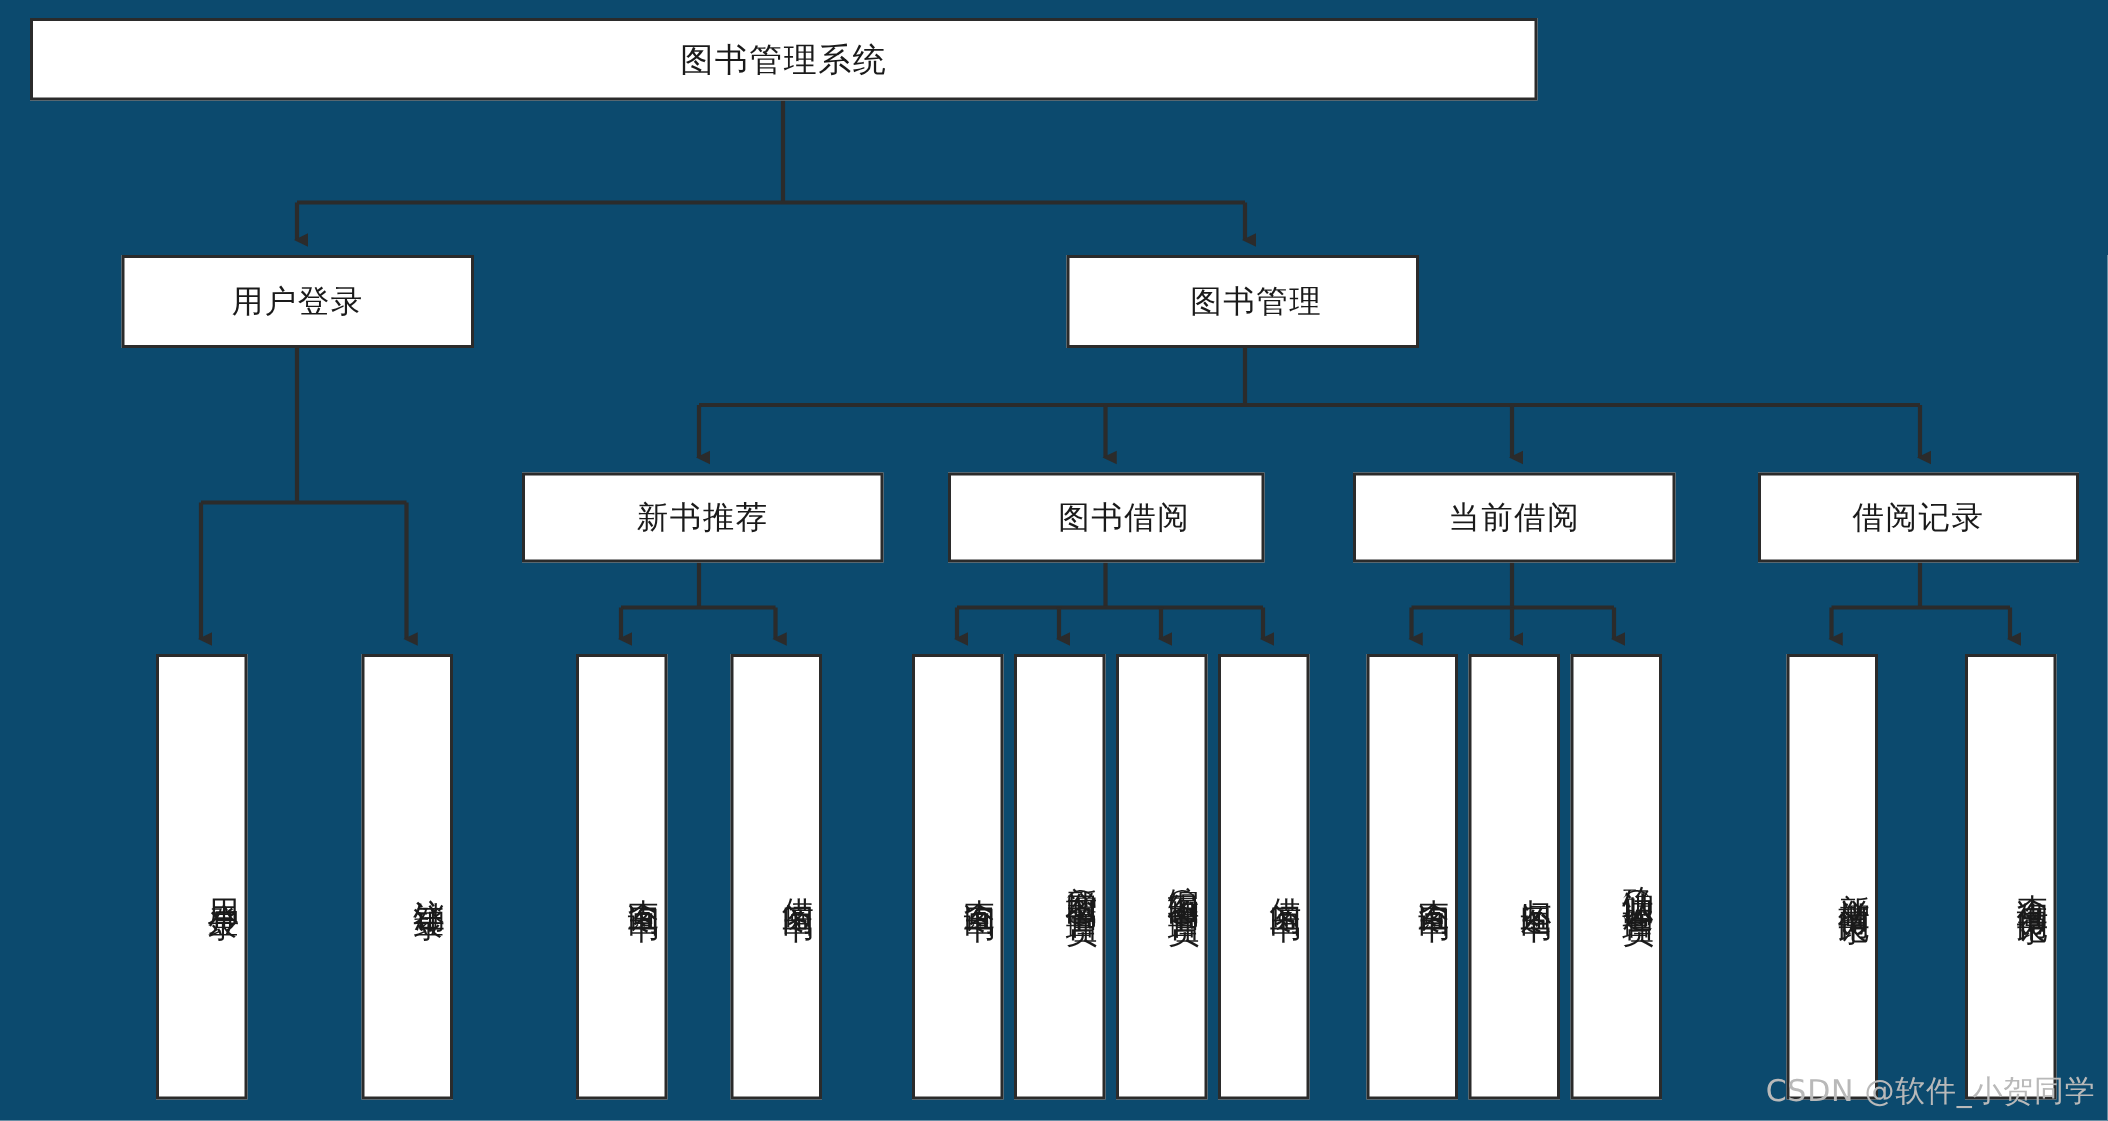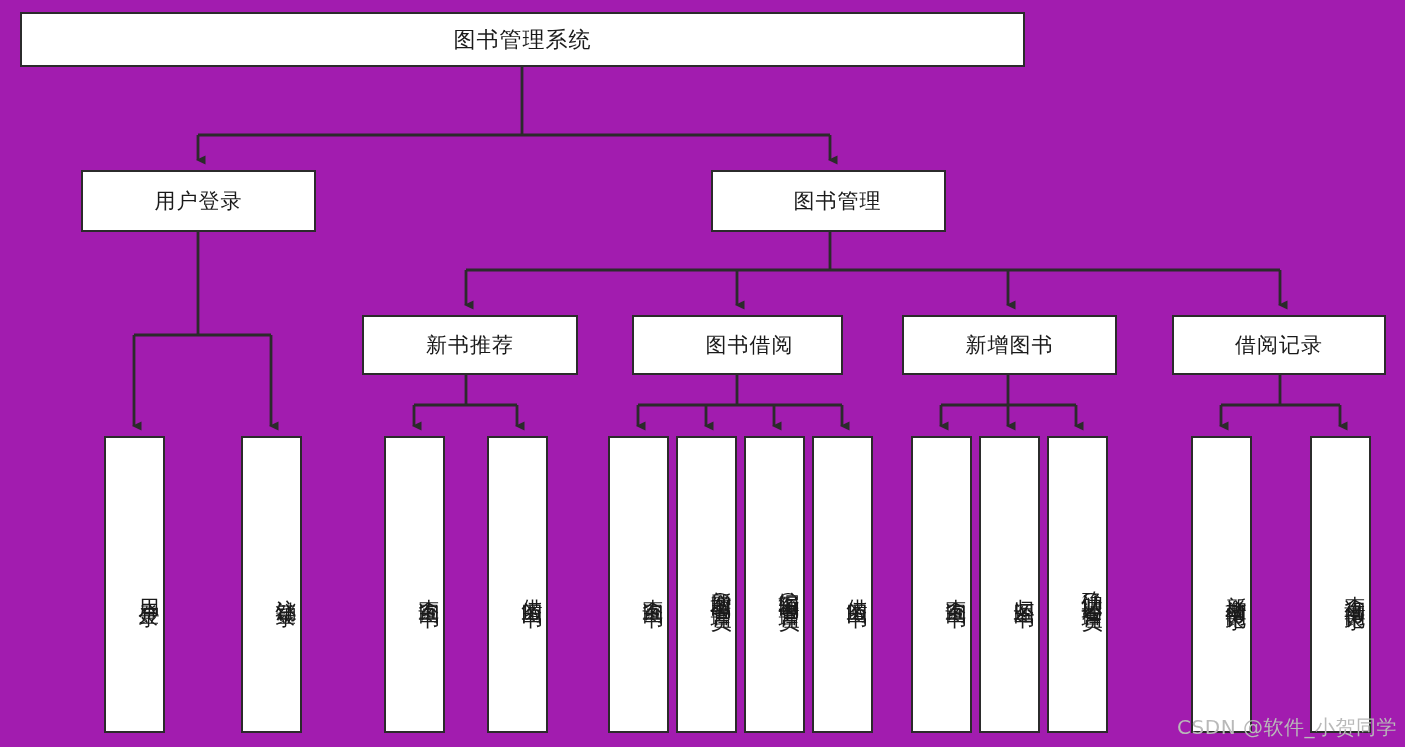--- a/index.html
+++ b/index.html
@@ -1,18 +1,18 @@
 <!DOCTYPE html>
 <html><head>
 <meta charset="utf-8">
 <style>
   html,body{margin:0;padding:0;background:#ffffff;}
   body{width:1405px;height:747px;overflow:hidden;
        font-family:"DejaVu Sans","Liberation Sans",sans-serif;}
-  #diagram{position:relative;width:1405px;height:747px;background:#a21caf;}
+  #diagram{position:relative;width:1405px;height:747px;background:#0c4a6e;}
   svg#edges{position:absolute;left:0;top:0;width:1405px;height:747px;}
   .node{position:absolute;box-sizing:border-box;background:#ffffff;
         border:2.5px solid #2b2b2b;display:flex;align-items:center;
         justify-content:center;text-align:center;color:#1a1a1a;}
   .node.h{font-size:21px;letter-spacing:1px;}
   .node.v{writing-mode:vertical-rl;text-orientation:upright;
           font-size:21px;letter-spacing:3px;padding-top:6px;
           align-items:flex-start;justify-content:center;}
   .node.root{font-size:22px;}
   .watermark{position:absolute;right:8px;bottom:6px;font-size:20px;
@@ -71,23 +71,23 @@
       <path d="M1221,405 L1221,426" marker-end="url(#arrow)"></path>
       <path d="M1340,405 L1340,426" marker-end="url(#arrow)"></path>
     </g>
   </svg>
 
   <div class="node h root" style="left:20px;top:12px;width:1005px;height:55px;">图书管理系统</div>
 
   <div class="node h" style="left:81px;top:170px;width:235px;height:62px;">用户登录</div>
   <div class="node h" style="left:711px;top:170px;width:235px;height:62px;padding-left:18px;">图书管理</div>
 
-  <div class="node h" style="left:362px;top:315px;width:216px;height:60px;">新书推荐</div>
+  <div class="node h" style="left:348px;top:315px;width:241px;height:60px;">新书推荐</div>
   <div class="node h" style="left:632px;top:315px;width:211px;height:60px;padding-left:24px;">图书借阅</div>
-  <div class="node h" style="left:902px;top:315px;width:215px;height:60px;">新增图书</div>
+  <div class="node h" style="left:902px;top:315px;width:215px;height:60px;">当前借阅</div>
   <div class="node h" style="left:1172px;top:315px;width:214px;height:60px;">借阅记录</div>
 
   <div class="node v" style="left:104px;top:436px;width:61px;height:297px;">用户登录</div>
   <div class="node v" style="left:241px;top:436px;width:61px;height:297px;">注销登录</div>
 
   <div class="node v" style="left:384px;top:436px;width:61px;height:297px;">查询图书</div>
   <div class="node v" style="left:487px;top:436px;width:61px;height:297px;">借阅图书</div>
 
   <div class="node v" style="left:608px;top:436px;width:61px;height:297px;">查询图书</div>
   <div class="node v" style="left:676px;top:436px;width:61px;height:297px;">新增图书（管理员）</div>

